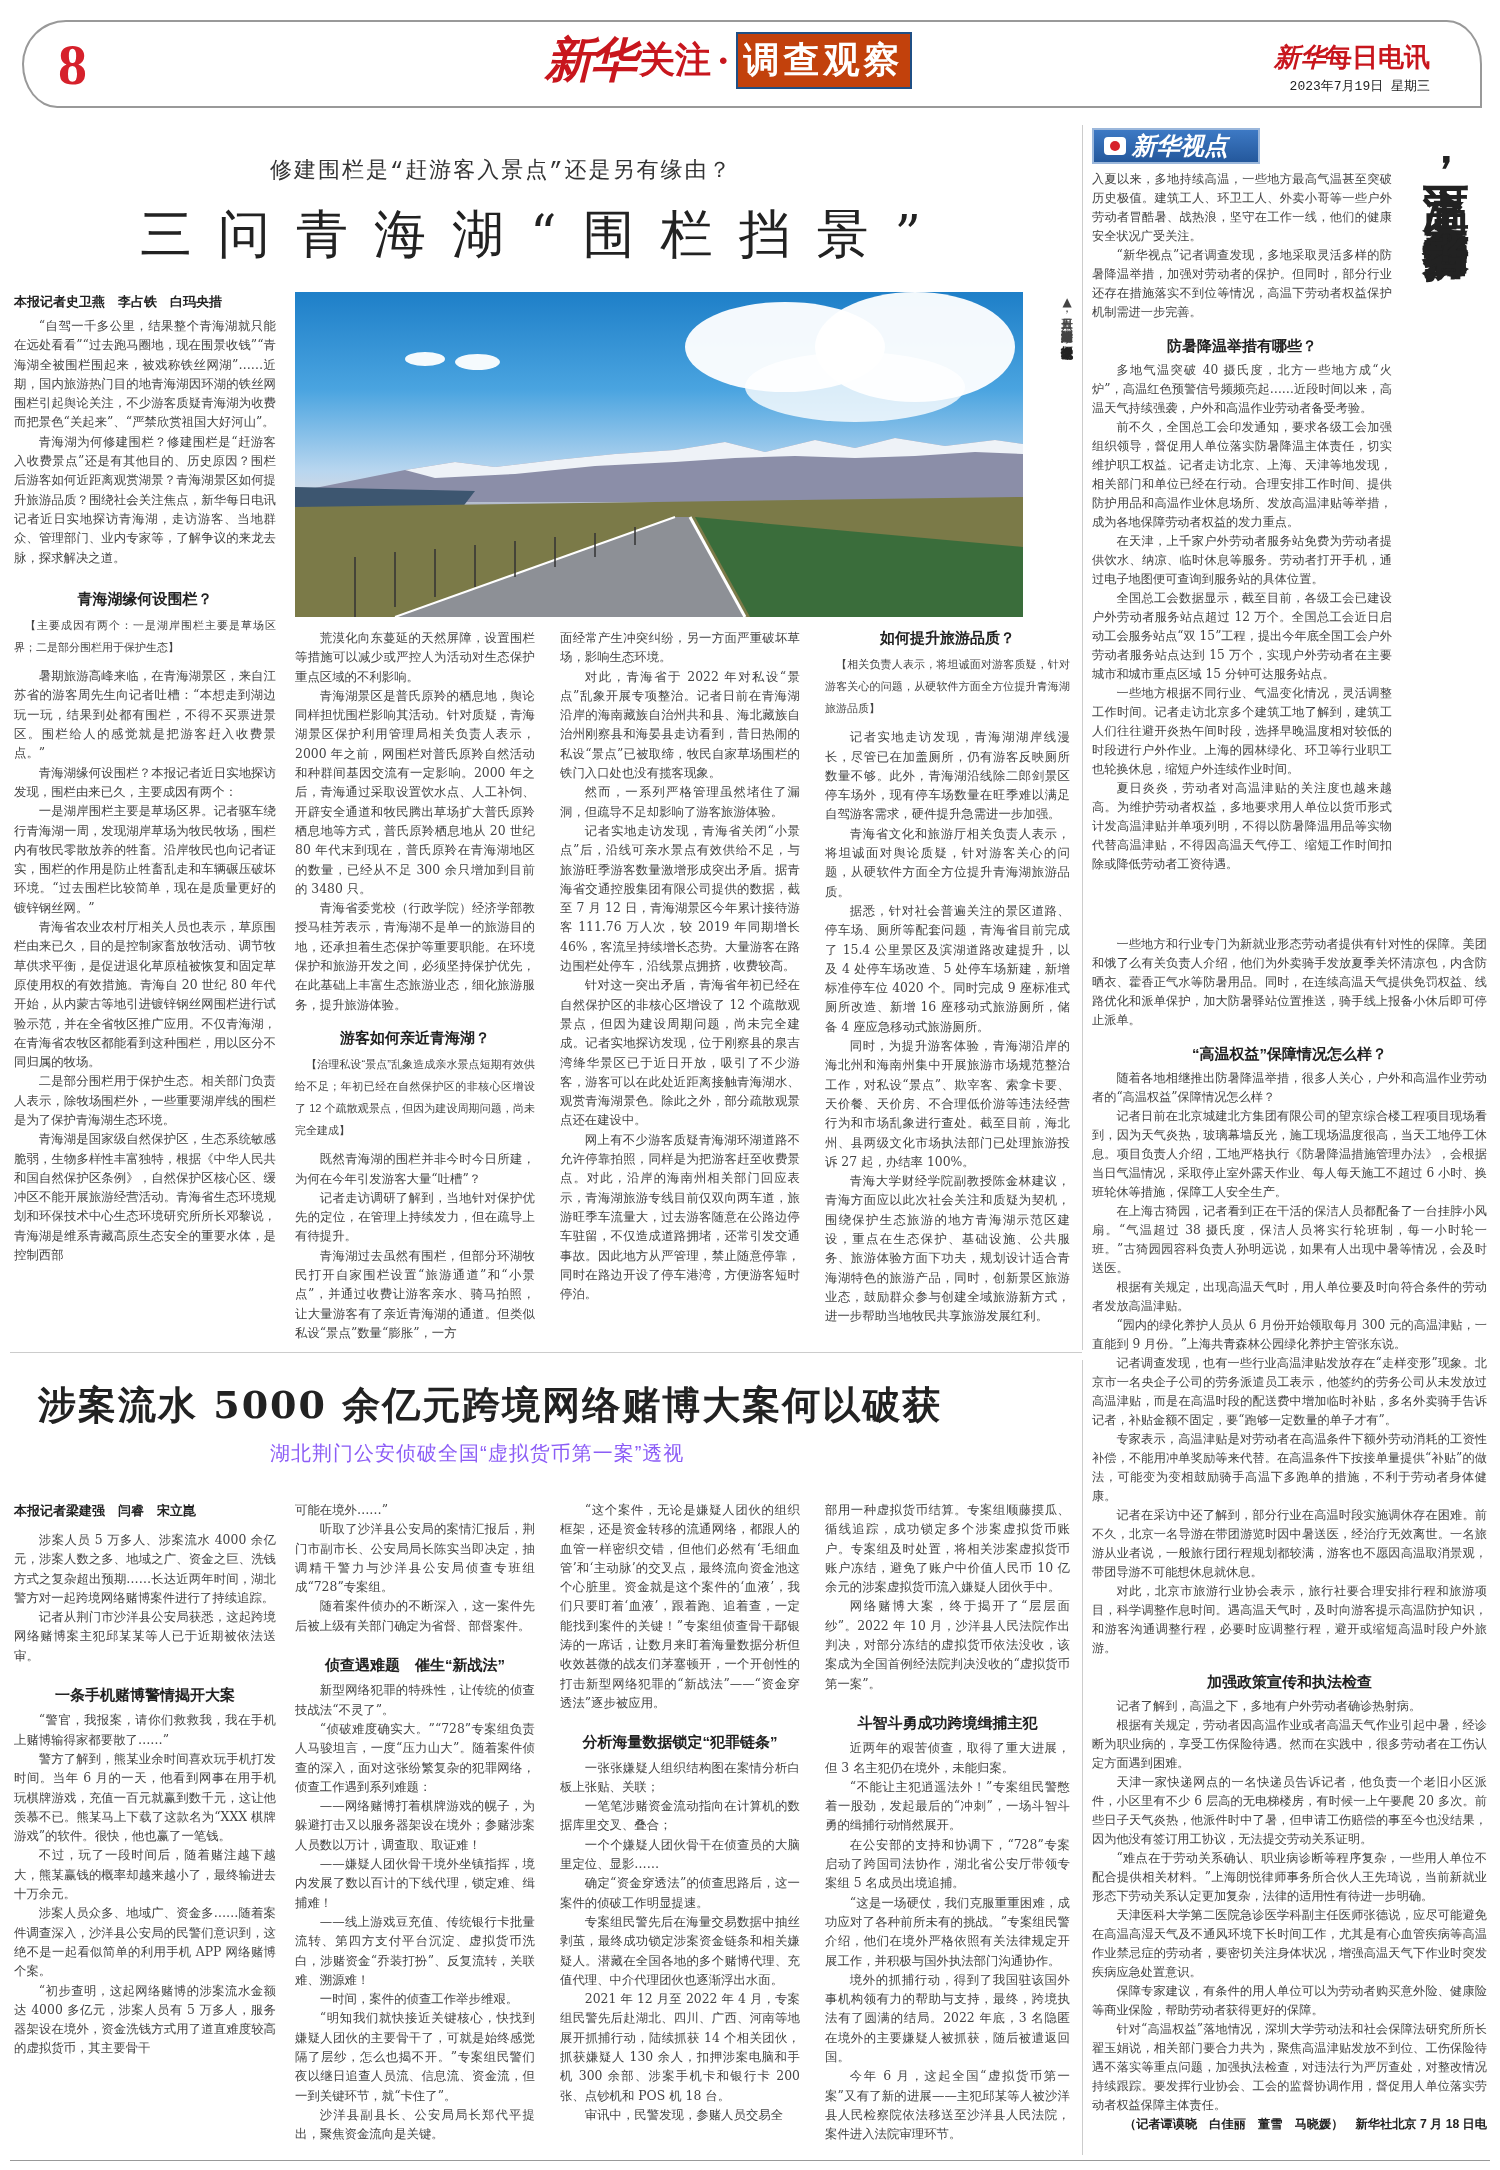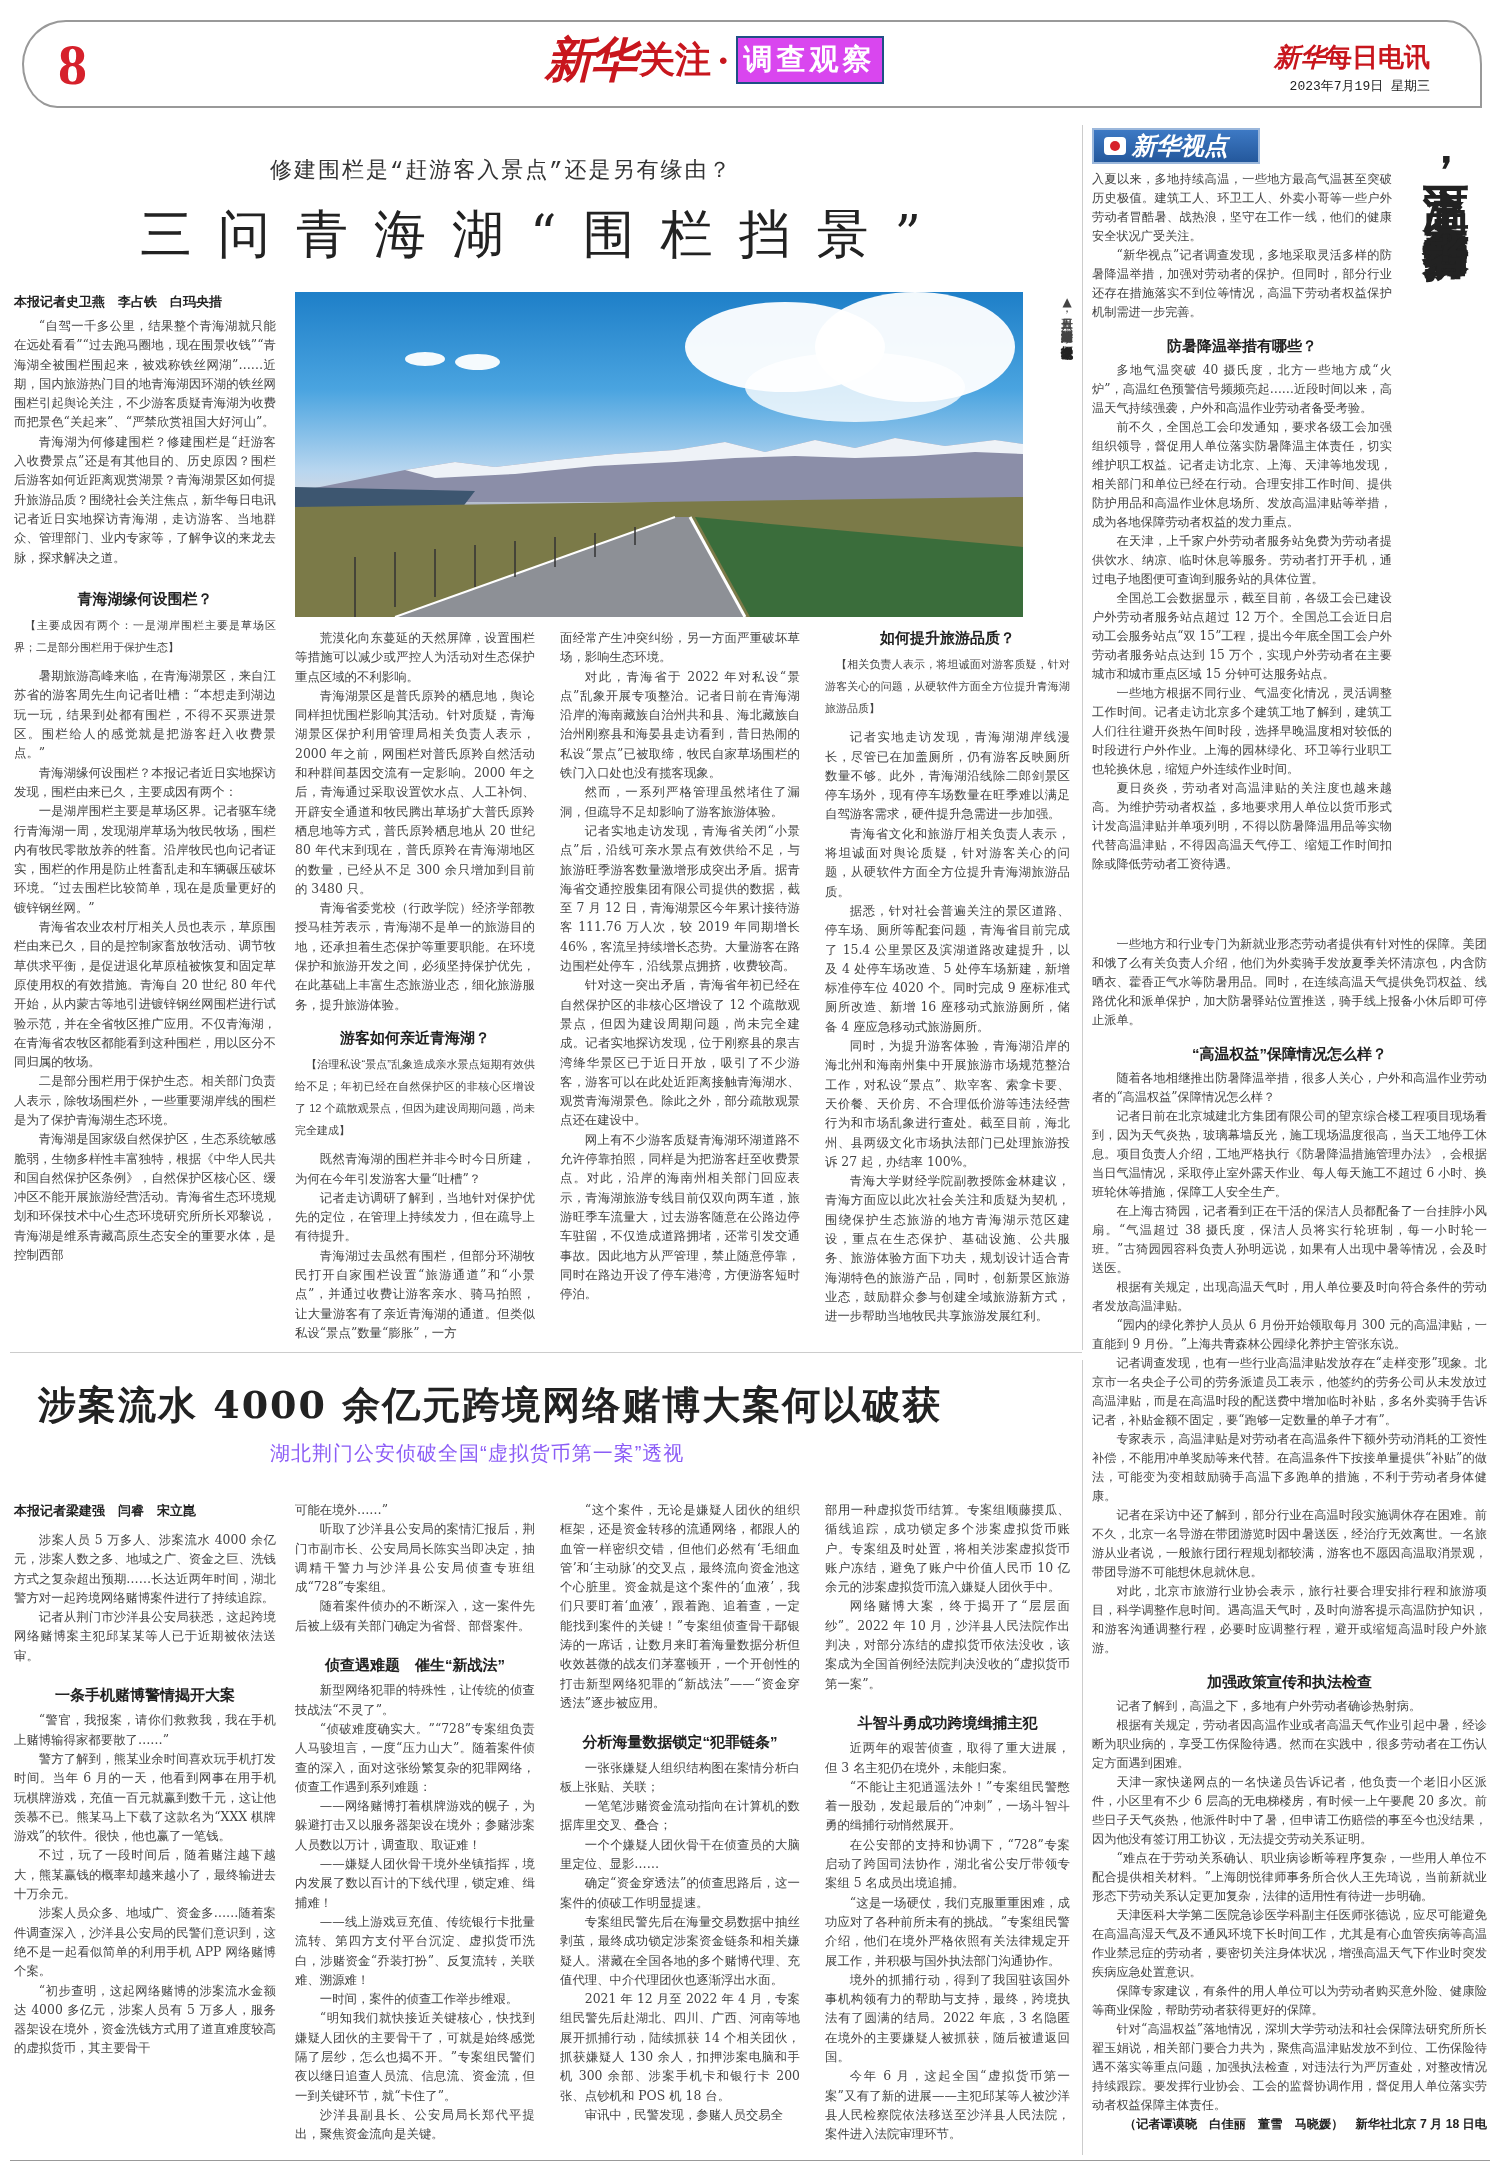--- a/index.html
+++ b/index.html
@@ -3,21 +3,21 @@
 <meta charset="utf-8">
 <style>
 *{box-sizing:border-box;margin:0;padding:0}
 body{width:1500px;height:2170px;background:#fff;font-family:"DejaVu Serif",serif;color:#333;position:relative;overflow:hidden}
 .header{position:absolute;left:22px;top:20px;width:1460px;height:88px;border:2px solid #999;border-radius:40px 40px 40px 40px / 50px 50px 50px 50px;border-top-left-radius:50px;border-bottom-right-radius:0;}
 .pagenum{position:absolute;left:58px;top:30px;font-family:"Liberation Serif",serif;font-size:58px;font-weight:bold;color:#d6212b;line-height:70px}
 .brand{position:absolute;left:545px;top:28px;display:flex;align-items:center;gap:6px}
 .brand .xh{font-family:"DejaVu Serif",serif;font-style:italic;font-weight:bold;font-size:48px;color:#c8161d;letter-spacing:-4px}
 .brand .gz{font-size:36px;color:#c8161d;font-weight:bold}
 .brand .dot{font-size:36px;color:#c8161d;font-weight:bold}
-.brand .dc{background:#d946ef;color:#fff;font-size:29px;font-weight:bold;padding:2px 6px;border:2px solid #1f4f85;letter-spacing:4px}
+.brand .dc{background:#c2410c;color:#fff;font-size:36px;font-weight:bold;padding:2px 6px;border:2px solid #1f4f85;letter-spacing:4px}
 .paper{position:absolute;right:70px;top:40px;text-align:right}
 .paper .nm{font-size:26px;color:#c8161d;font-weight:bold}
 .paper .nm .xh{font-style:italic}
 .paper .dt{font-family:Liberation Mono, monospace;font-size:13px;color:#222;margin-top:2px}
 .vline{position:absolute;background:#ccc;width:1px}
 .hline{position:absolute;background:#ccc;height:1px}
 .kicker{position:absolute;left:270px;top:155px;font-family:Liberation Mono, monospace;font-size:22px;color:#333;letter-spacing:2px}
 .title1{position:absolute;left:140px;top:200px;font-family:"DejaVu Serif",serif;font-size:52px;font-weight:normal;color:#222;letter-spacing:26px}
 .byline{position:absolute;font-family:"Liberation Sans",sans-serif;font-weight:bold;font-size:13px;color:#222}
 .col{position:absolute;font-size:12.4px;line-height:19.3px;color:#444;text-align:justify}
@@ -175,21 +175,21 @@
   <p>记者了解到，高温之下，多地有户外劳动者确诊热射病。</p>
   <p>根据有关规定，劳动者因高温作业或者高温天气作业引起中暑，经诊断为职业病的，享受工伤保险待遇。然而在实践中，很多劳动者在工伤认定方面遇到困难。</p>
   <p>天津一家快递网点的一名快递员告诉记者，他负责一个老旧小区派件，小区里有不少 6 层高的无电梯楼房，有时候一上午要爬 20 多次。前些日子天气炎热，他派件时中了暑，但申请工伤赔偿的事至今也没结果，因为他没有签订用工协议，无法提交劳动关系证明。</p>
   <p>“难点在于劳动关系确认、职业病诊断等程序复杂，一些用人单位不配合提供相关材料。”上海朗悦律师事务所合伙人王先琦说，当前新就业形态下劳动关系认定更加复杂，法律的适用性有待进一步明确。</p>
   <p>天津医科大学第二医院急诊医学科副主任医师张德说，应尽可能避免在高温高湿天气及不通风环境下长时间工作，尤其是有心血管疾病等高温作业禁忌症的劳动者，要密切关注身体状况，增强高温天气下作业时突发疾病应急处置意识。</p>
   <p>保障专家建议，有条件的用人单位可以为劳动者购买意外险、健康险等商业保险，帮助劳动者获得更好的保障。</p>
   <p>针对“高温权益”落地情况，深圳大学劳动法和社会保障法研究所所长翟玉娟说，相关部门要合力共为，聚焦高温津贴发放不到位、工伤保险待遇不落实等重点问题，加强执法检查，对违法行为严厉查处，对整改情况持续跟踪。要发挥行业协会、工会的监督协调作用，督促用人单位落实劳动者权益保障主体责任。</p>
   <p class="sign" style="text-indent:0;text-align:right">（记者谭谟晓　白佳丽　董雪　马晓媛）　新华社北京 7 月 18 日电</p>
 </div>
 
-<div class="title2">涉案流水 4000 余亿元跨境网络赌博大案何以破获</div>
+<div class="title2">涉案流水 5000 余亿元跨境网络赌博大案何以破获</div>
 <div class="kicker2">湖北荆门公安侦破全国“虚拟货币第一案”透视</div>
 <div class="byline" style="left:14px;top:1502px">本报记者梁建强　闫睿　宋立崑</div>
 
 <div class="col" style="left:14px;top:1530px;width:262px">
   <p>涉案人员 5 万多人、涉案流水 4000 余亿元，涉案人数之多、地域之广、资金之巨、洗钱方式之复杂超出预期……长达近两年时间，湖北警方对一起跨境网络赌博案件进行了持续追踪。</p>
   <p>记者从荆门市沙洋县公安局获悉，这起跨境网络赌博案主犯邱某某等人已于近期被依法送审。</p>
   <div class="sub" style="margin-top:20px">一条手机赌博警情揭开大案</div>
   <p>“警官，我报案，请你们救救我，我在手机上赌博输得家都要散了……”</p>
   <p>警方了解到，熊某业余时间喜欢玩手机打发时间。当年 6 月的一天，他看到网事在用手机玩棋牌游戏，充值一百元就赢到数千元，这让他羡慕不已。熊某马上下载了这款名为“XXX 棋牌游戏”的软件。很快，他也赢了一笔钱。</p>
   <p>不过，玩了一段时间后，随着赌注越下越大，熊某赢钱的概率却越来越小了，最终输进去十万余元。</p>

